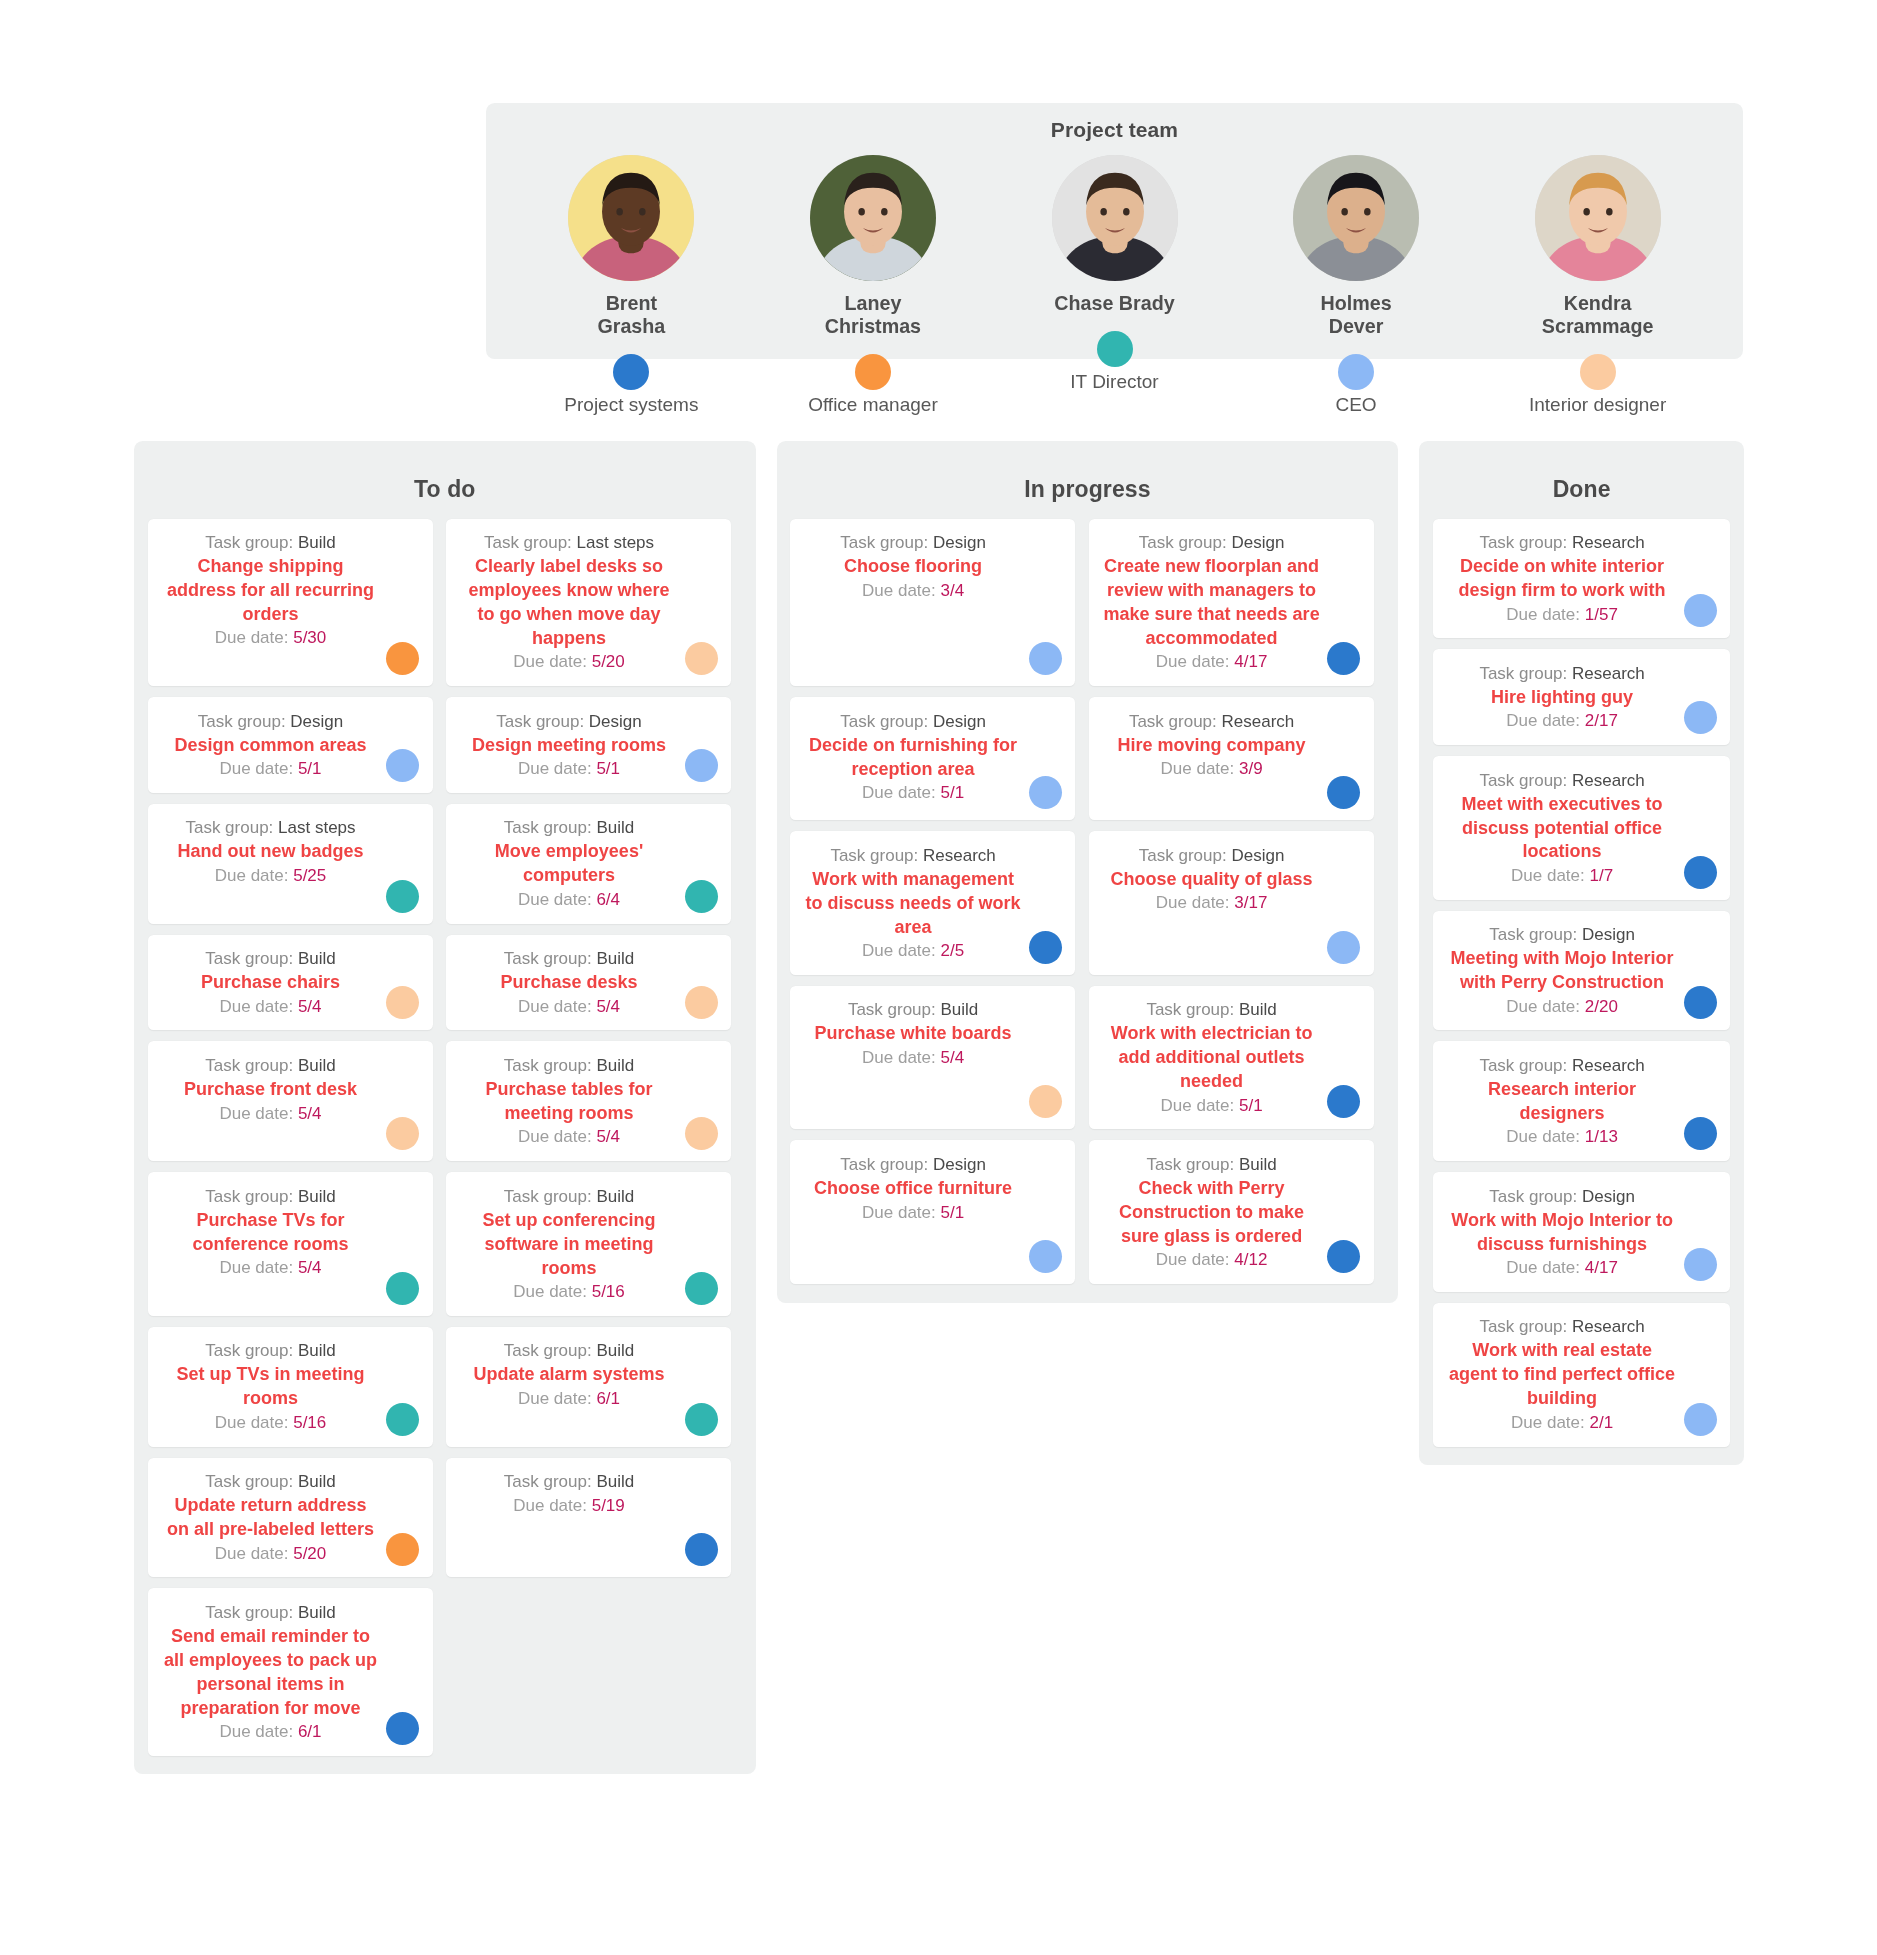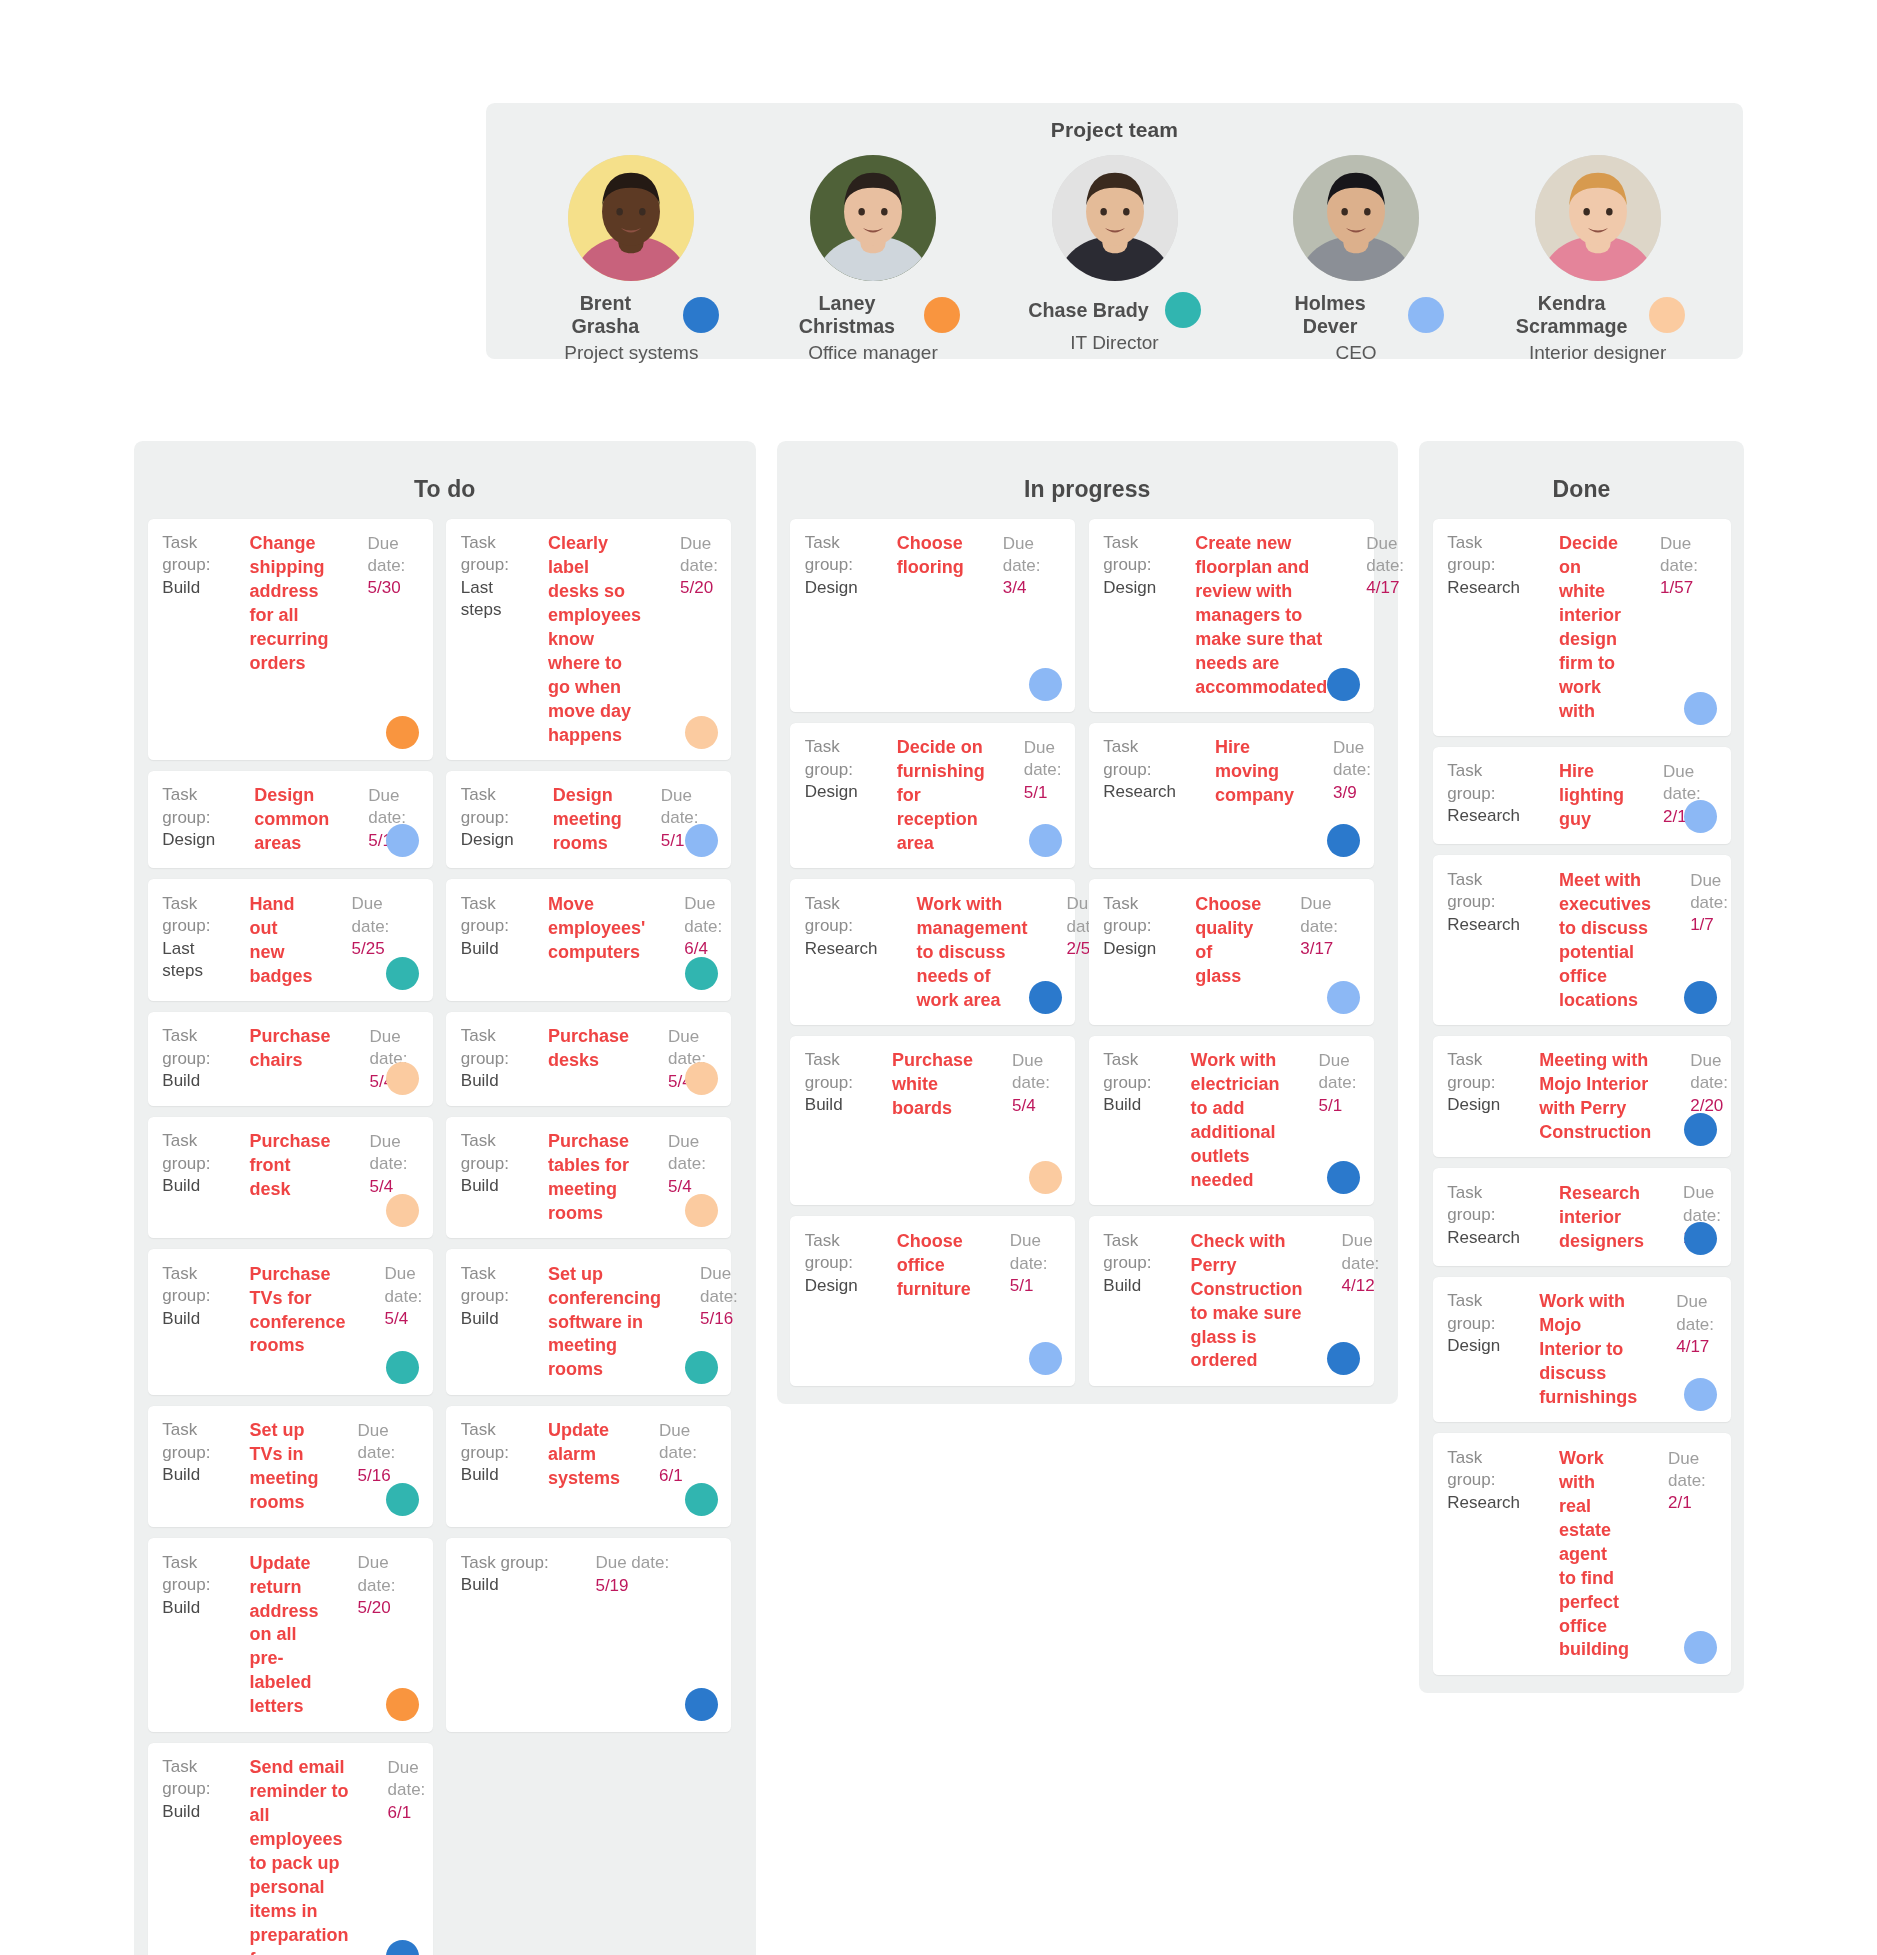--- a/index.html
+++ b/index.html
@@ -57,20 +57,21 @@
   }
   .avatar svg { display: block; width: 100%; height: 100%; }
 
   .member-info {
     margin-top: 11px;
     display: flex;
     align-items: center;
     justify-content: center;
     gap: 16px;
     width: 100%;
+    flex-direction: column;
   }
   .member-name {
     font-size: 19.7px;
     font-weight: bold;
     color: #4f4f4f;
     text-align: center;
     line-height: 1.16;
     max-width: 123px;
   }
   .member-dot {
@@ -124,22 +125,23 @@
   .col-progress .cards .card { width: 285px; }
   .col-done .cards .card { width: 100%; }
 
   .card {
     background: #ffffff;
     border-radius: 5.5px;
     padding: 13.5px 14.8px 12.3px 14.8px;
     position: relative;
     min-height: 69px;
     display: flex;
-    flex-direction: row;
+    flex-direction: column;
     box-shadow: 0 0.6px 1.2px rgba(0,0,0,0.06);
+    text-align: center;
   }
   .card-group {
     font-size: 17px;
     color: #8c8c8c;
     line-height: 1.32;
     margin-bottom: 0.6px;
     padding-right: 39px;
   }
   .card-group .gval { color: #4a4a4a; }
   .card-title {

